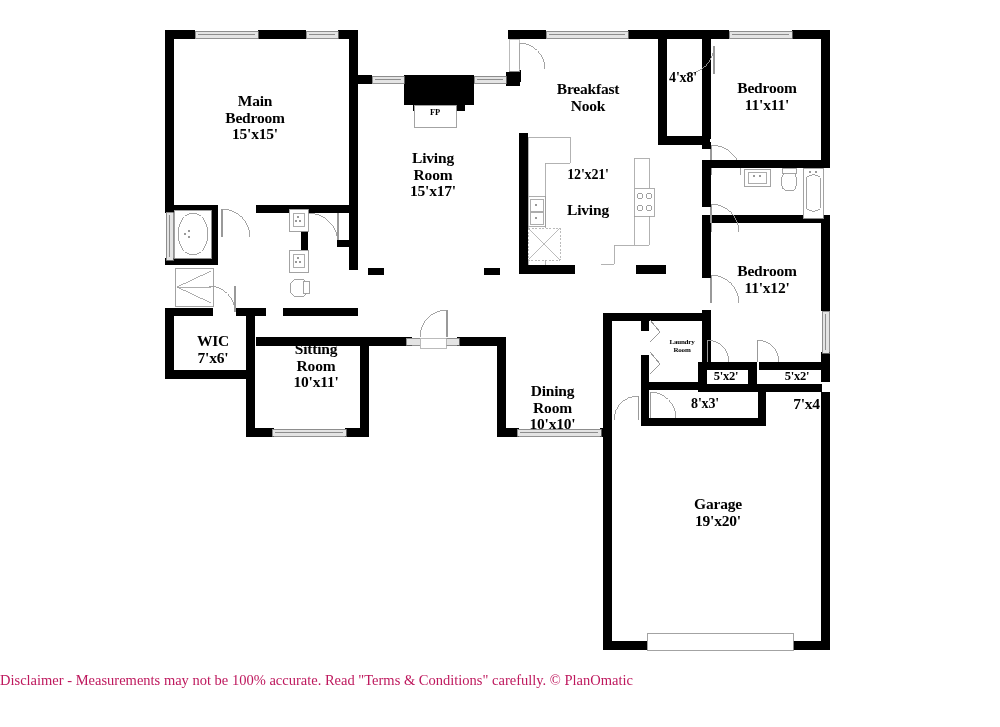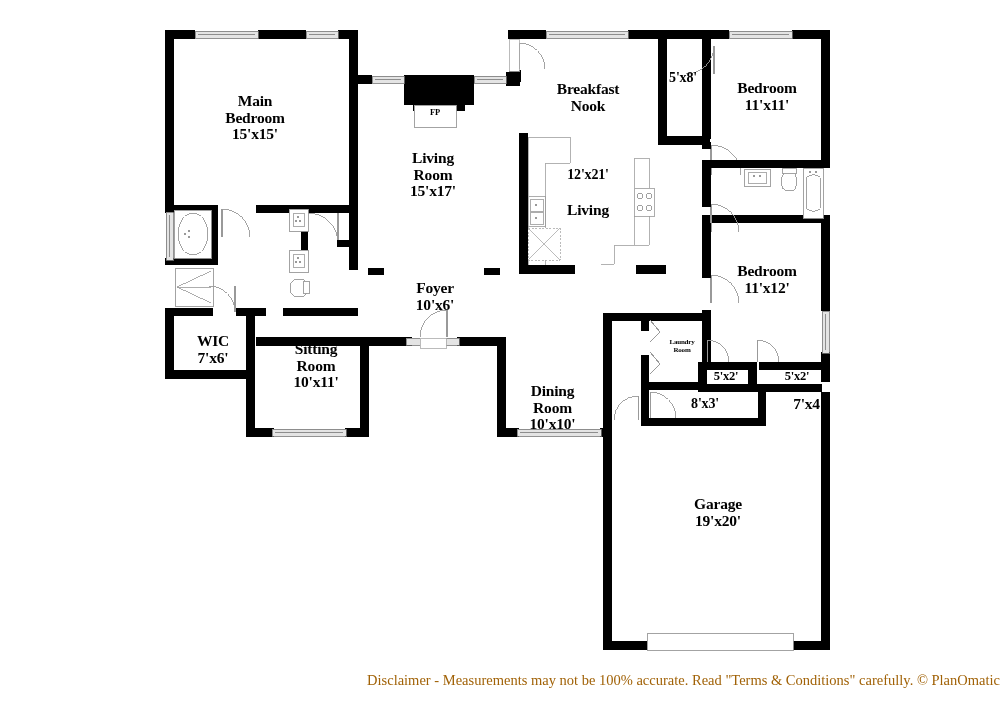--- a/index.html
+++ b/index.html
@@ -42,24 +42,24 @@
   .lbl-lg { font-size: 15.5px; }
   .lbl-md { font-size: 14px; }
   .lbl-sm { font-size: 12.5px; }
   .lbl-tiny { font-size: 7px; line-height: 1.15; }
   .lbl-fp { font-size: 8.5px; }
   #disclaimer {
     position: absolute;
     left: 0;
     top: 672px;
     width: 1000px;
-    text-align: right;
+    text-align: left;
     font-family: "Liberation Serif", serif;
     font-size: 14.5px;
-    color: #a16207;
+    color: #be185d;
   }
 </style>
 </head>
 <body>
 
 <div id="floorplan-stage">
 
   <svg id="plan" viewBox="0 0 1000 727">
     <g shape-rendering="crispEdges">
 
@@ -315,30 +315,28 @@
 Room
 15'x17'</div>
 
   <div class="room-label lbl-lg" style="left:528px; top:81px; width:120px;">Breakfast
 Nook</div>
 
   <div class="room-label lbl-lg" style="left:538px; top:202px; width:100px;">Living</div>
 
   <div class="room-label lbl-md" style="left:543px; top:167px; width:90px;">12'x21'</div>
 
-  <div class="room-label lbl-md" style="left:648px; top:70px; width:70px;">5'x8'</div>
+  <div class="room-label lbl-md" style="left:648px; top:70px; width:70px;">4'x8'</div>
 
   <div class="room-label lbl-lg" style="left:712px; top:80px; width:110px;">Bedroom
 11'x11'</div>
 
   <div class="room-label lbl-lg" style="left:712px; top:263px; width:110px;">Bedroom
 11'x12'</div>
 
-  <div class="room-label lbl-lg" style="left:385px; top:280px; width:100px;">Foyer
-10'x6'</div>
 
   <div class="room-label lbl-lg" style="left:168px; top:325px; width:90px;margin-top:8px;">WIC
 7'x6'</div>
 
   <div class="room-label lbl-lg" style="left:262px; top:341px; width:108px;">Sitting
 Room
 10'x11'</div>
 
   <div class="room-label lbl-lg" style="left:500px; top:351px; width:105px;margin-top:32px;">Dining
 Room

